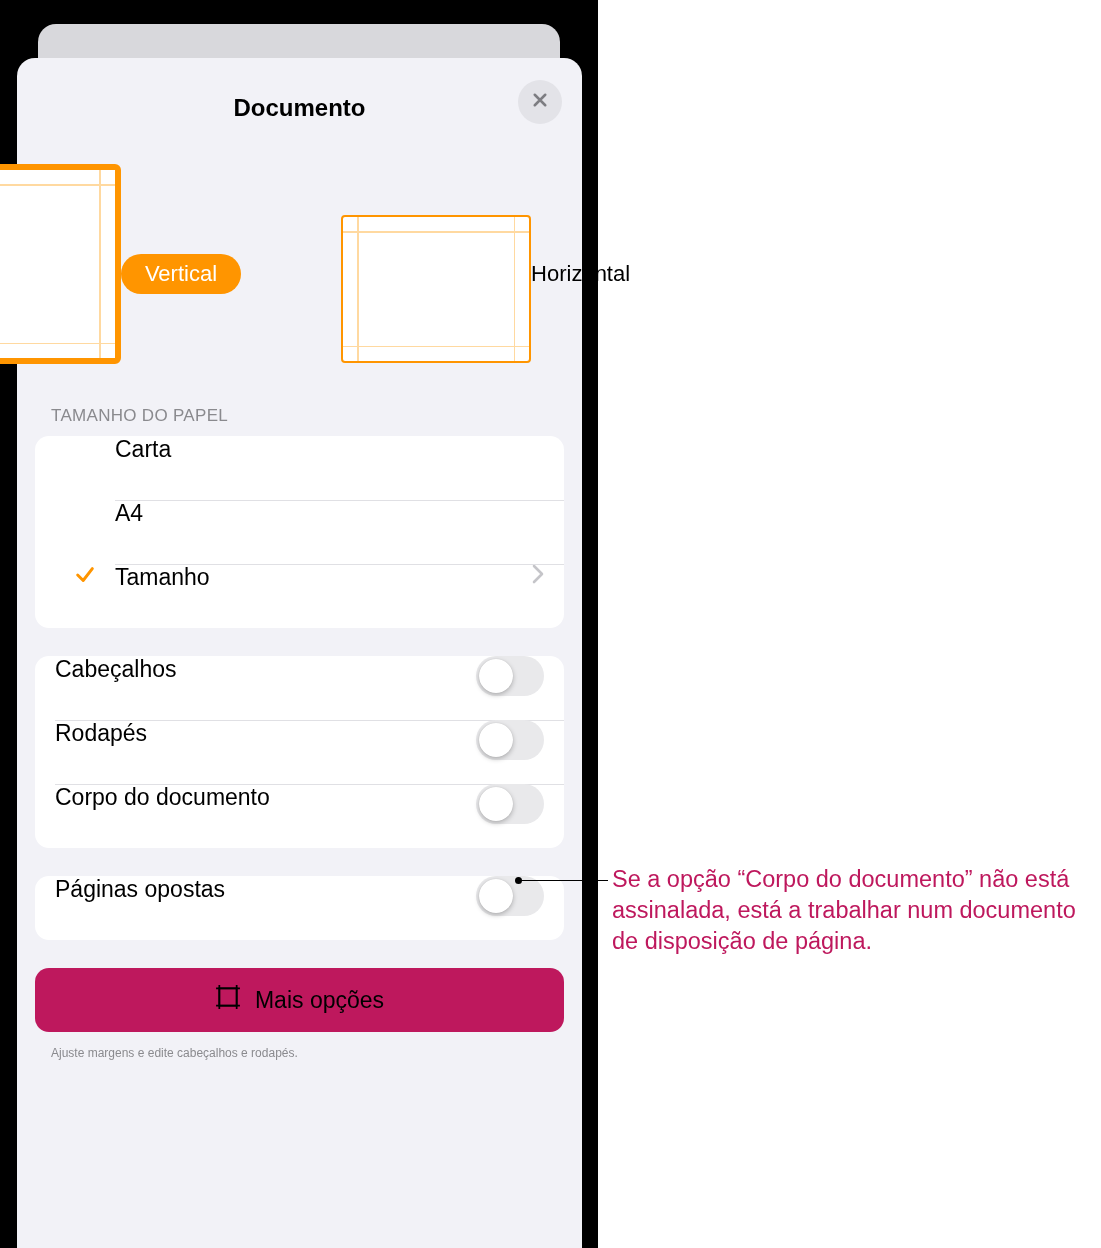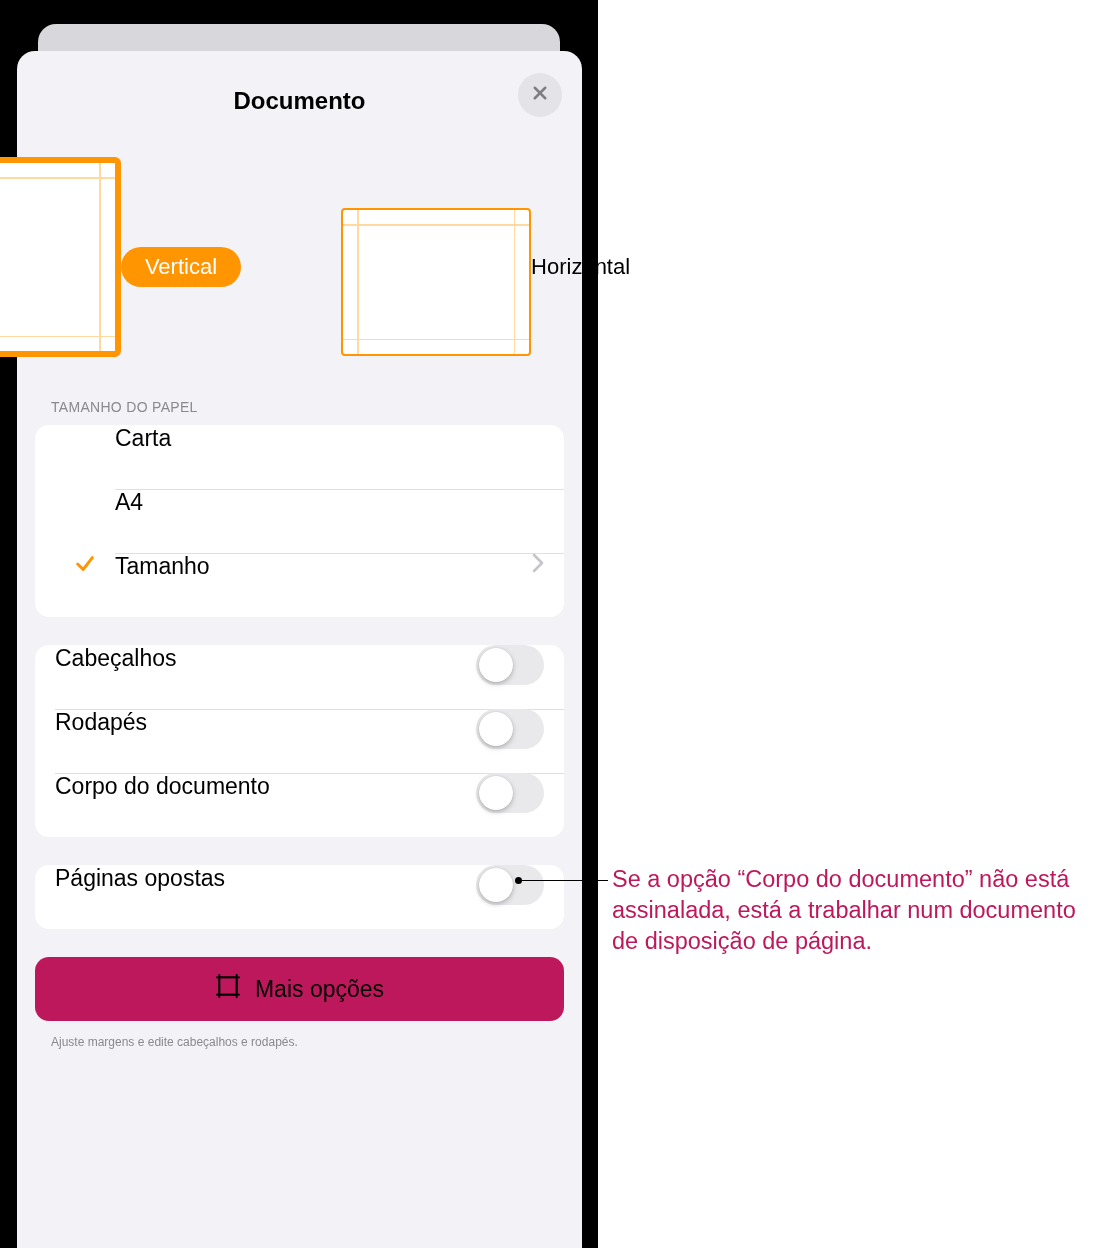--- a/index.html
+++ b/index.html
@@ -21,21 +21,21 @@
     position: absolute;
     top: 24px;
     left: 38px;
     right: 38px;
     height: 40px;
     background: #d8d8dc;
     border-radius: 18px 18px 0 0;
   }
   .sheet {
     position: absolute;
-    top: 51px;
+    top: 58px;
     left: 17px;
     width: 565px;
     bottom: 0;
     background: #f2f2f7;
     border-radius: 18px 18px 0 0;
     padding-top: 22px;
   }
   .header {
     position: relative;
     height: 56px;
@@ -118,21 +118,21 @@
     color: #fff;
     padding: 7px 24px;
     border-radius: 20px;
     font-weight: 500;
   }
   .orient-label.unselected {
     color: #000;
     padding: 7px 0;
   }
   .section-header {
-    font-size: 14px;
+    font-size: 17px;
     color: #8a8a8e;
     text-transform: uppercase;
     letter-spacing: 0.3px;
     margin: 42px 0 10px 34px;
   }
   .group {
     background: #fff;
     margin: 0 18px;
     border-radius: 14px;
     overflow: hidden;

